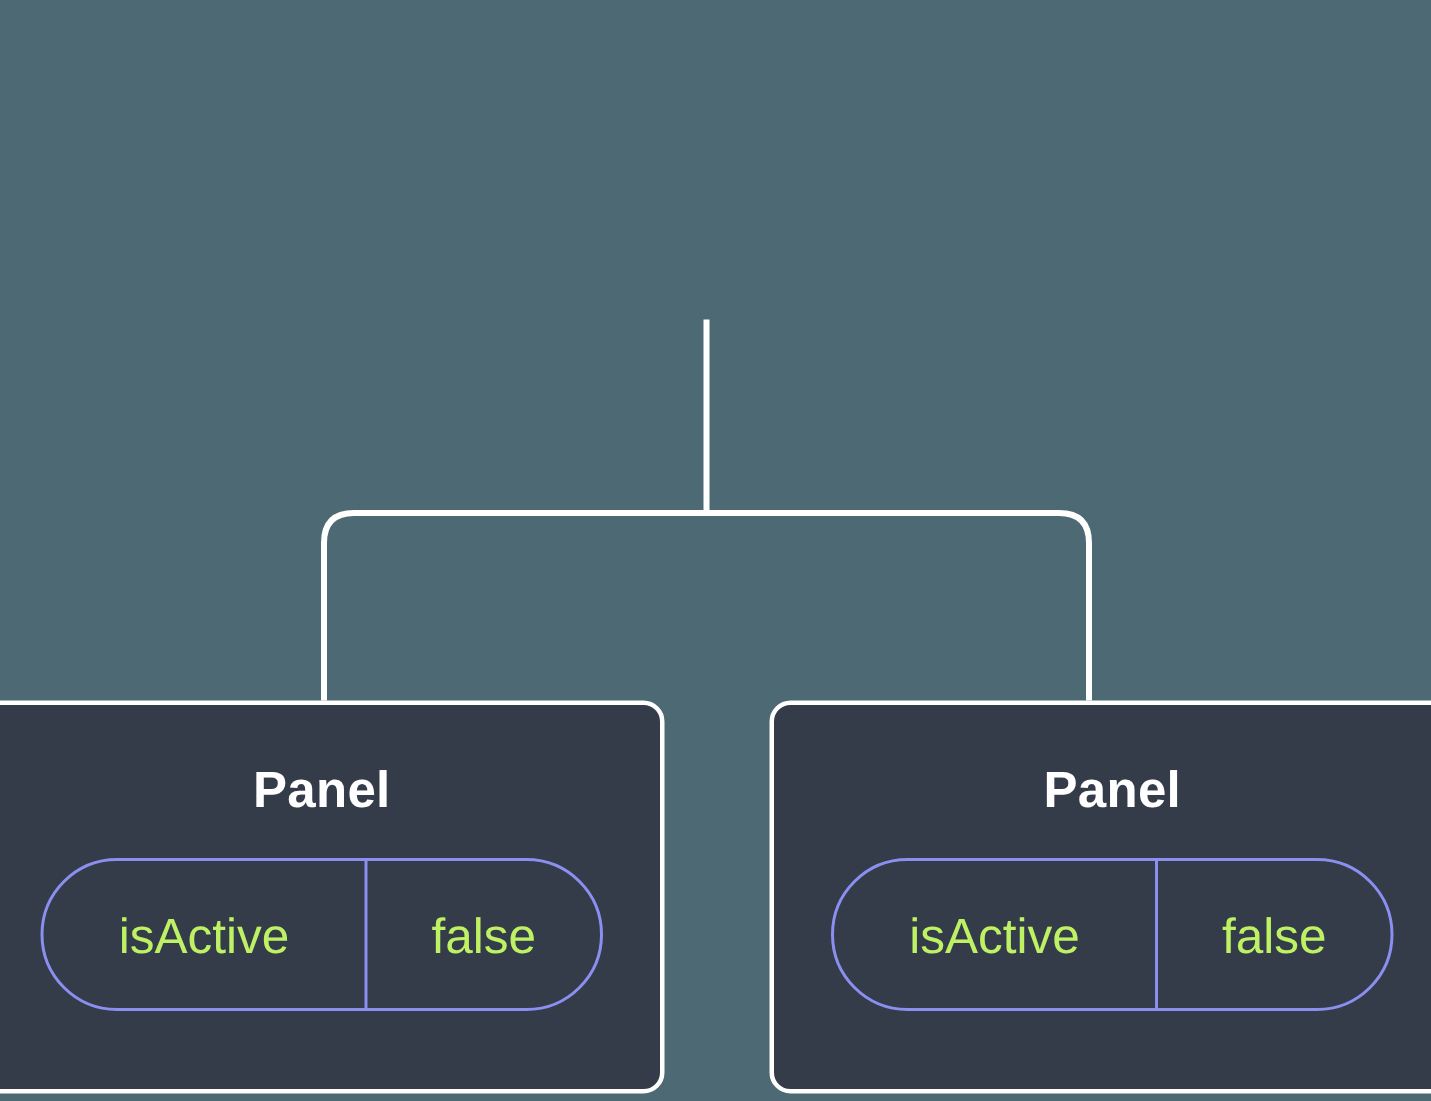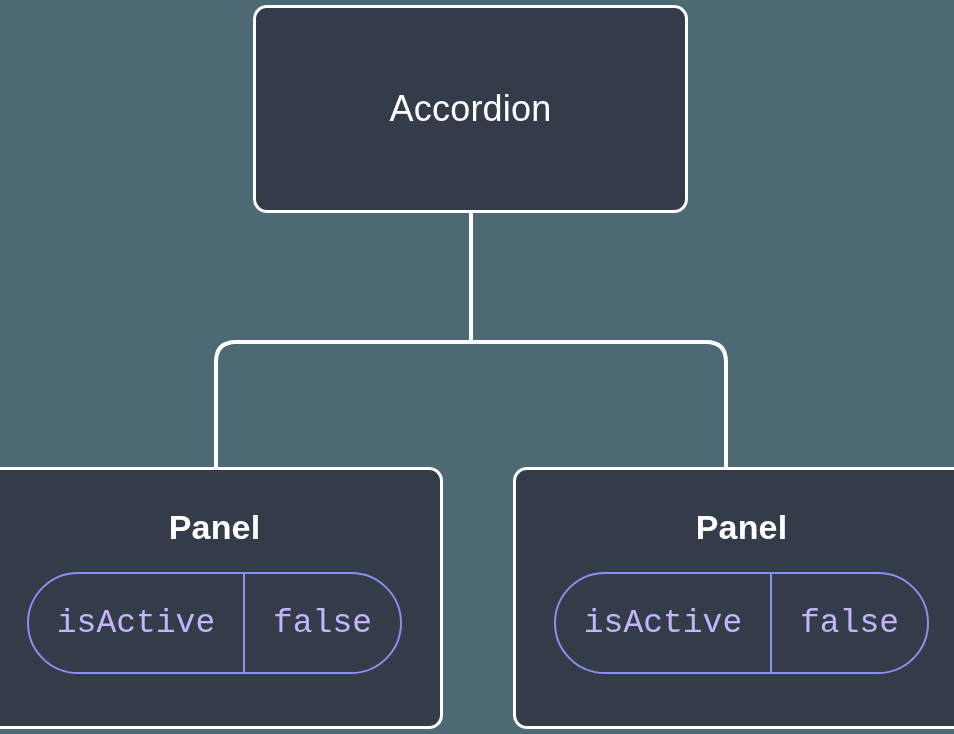--- a/index.html
+++ b/index.html
@@ -73,48 +73,44 @@
     align-items: stretch;
     border: 2px solid #8a8ff0;
     border-radius: 51px;
     box-sizing: border-box;
     overflow: hidden;
   }
   .pill-key, .pill-val {
     display: flex;
     align-items: center;
     justify-content: center;
-    color: #c4b5fd;
+    color: #bef264;
     font-size: 33px;
     line-height: 1;
     white-space: nowrap;
     box-sizing: border-box;
-    font-family: Liberation Mono, monospace;
   }
   .pill-key {
     width: 216px;
     border-right: 2px solid #8a8ff0;
   }
   .pill-val {
     width: 155px;
   }
 </style>
 </head>
 <body>
 
 <div id="canvas">
 
   <svg id="edges" viewBox="0 0 954 734" width="954" height="734" fill="none">
     <path d="M471 213 L471 342" stroke="#ffffff" stroke-width="4" stroke-linecap="butt"></path>
     <path d="M216 467 L216 362 Q216 342 236 342 L706 342 Q726 342 726 362 L726 467" stroke="#ffffff" stroke-width="4" stroke-linecap="butt" stroke-linejoin="round"></path>
   </svg>
 
-  <div class="node node-root">
-    <div class="node-title">Accordion</div>
-  </div>
 
   <div class="node node-panel node-panel-left">
     <div class="node-title">Panel</div>
     <div class="state-pill">
       <div class="pill-key">isActive</div>
       <div class="pill-val">false</div>
     </div>
   </div>
 
   <div class="node node-panel node-panel-right">

